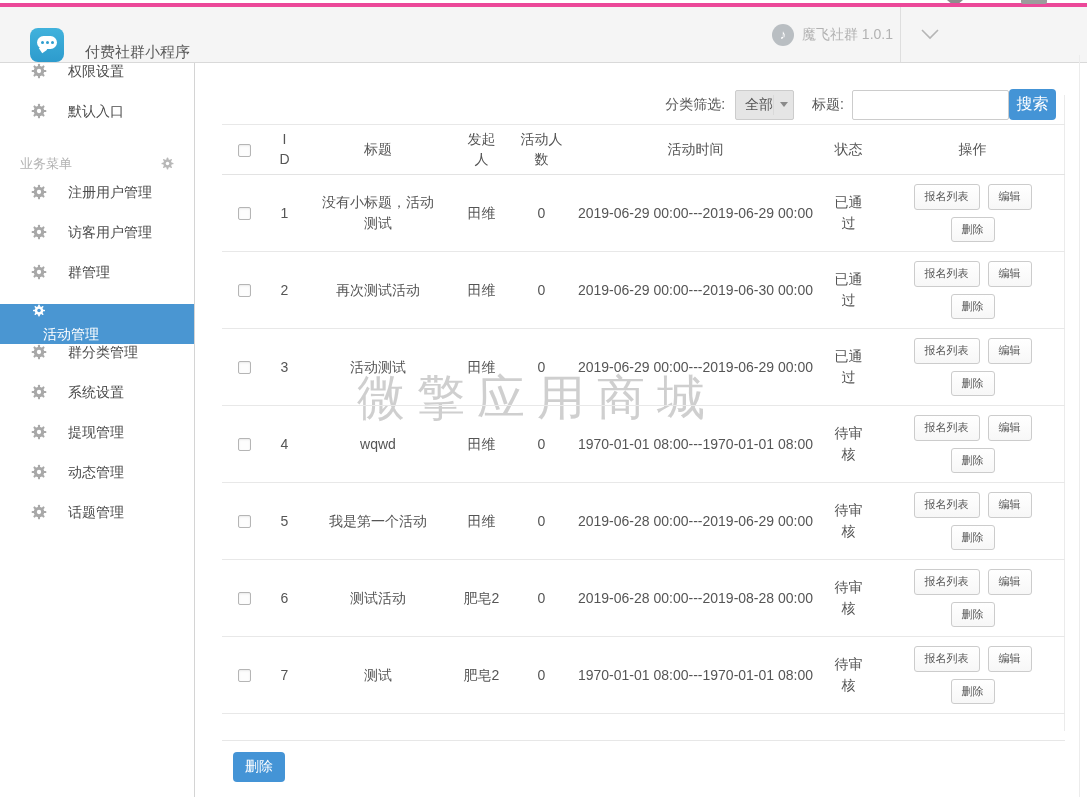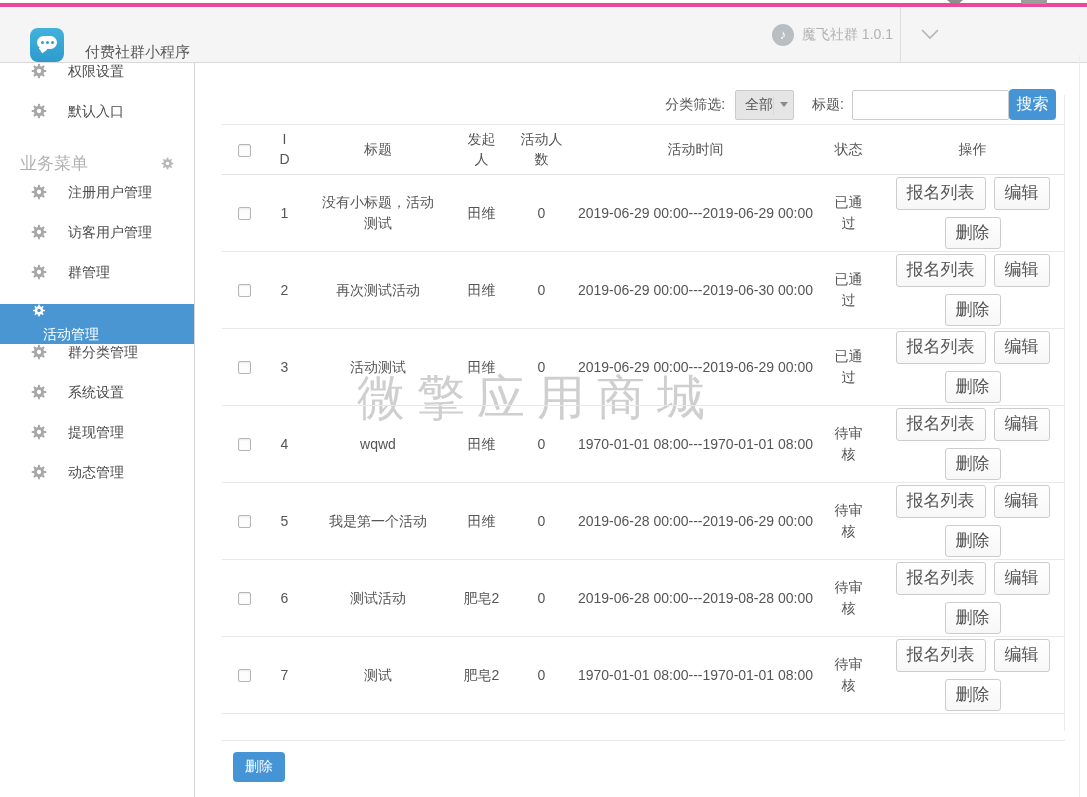--- a/index.html
+++ b/index.html
@@ -36,21 +36,21 @@
   .brand-text{color:#b2b2b2;font-size:14px;}
   .vdiv{width:1px;height:100%;background:#dedede;}
   .chev-zone{width:186px;height:100%;display:flex;align-items:center;padding-left:20px;cursor:pointer;}
   
   .page{display:flex;width:1087px;}
   .sidebar{width:195px;min-height:742px;background:#fff;border-right:1px solid #d4d4d4;flex:0 0 auto;}
   .side-item{height:40px;display:flex;align-items:flex-start;padding-left:31px;cursor:pointer;color:#4a4a4a;gap:9px;}
   .side-item .lbl{margin-left:12px;font-size:14px;}
   .side-item.active{background:var(--active-bg);color:#fff;flex-direction:column;}
   .side-section{height:41px;display:flex;align-items:center;justify-content:space-between;
-    padding:0 20px 0 20px;color:#b2b2b2;font-size:17px;}
+    padding:0 20px 0 20px;color:#b2b2b2;font-size:13px;}
   .gear-svg{display:block;}
   .gbody{fill:#a8a8a8;}
   .ghole{fill:#fff;}
   .side-item.active .gbody{fill:#fff;}
   .side-item.active .ghole{fill:var(--active-bg);}
   .side-section .gbody{fill:#b8b8b8;}
   .main{flex:1;position:relative;z-index:1;background:transparent;}
   
   .filter-bar{margin:26px 31px 0 27px;height:31px;display:flex;justify-content:flex-end;align-items:center;}
   .f-label{color:#555;}
@@ -82,21 +82,21 @@
   .w12{width:13px;}
   .w32{width:33px;}
   .w46{width:47px;}
   .w34{width:36px;}
   .wtitle{display:inline-block;max-width:122px;line-height:1.5;}
   .checkbox{display:inline-block;width:13px;height:13px;border:1px solid #b5b5b5;border-radius:2px;
     background:#fdfdfd;box-shadow:inset 0 1px 2px rgba(0,0,0,.08);cursor:pointer;vertical-align:middle;}
   .act-wrap{display:flex;flex-direction:column;align-items:center;gap:7px;}
   .act-line{display:flex;gap:8px;justify-content:center;}
   .abtn{border:1px solid #ccc;border-radius:3px;background:linear-gradient(180deg,#fff,#f7f7f7);
-    color:#555;font-size:17px;font-family:inherit;padding:5px 10px;cursor:pointer;line-height:1.2;}
+    color:#555;font-size:11px;font-family:inherit;padding:5px 10px;cursor:pointer;line-height:1.2;}
   
   .bottom-divider{width:843px;height:1px;background:#e7e7e7;margin:26px 0 0 27px;}
   .delete-bottom{margin:11px 0 0 38px;background:var(--accent);color:#fff;border:none;border-radius:4px;
     padding:6px 12px;font-size:14px;font-family:inherit;cursor:pointer;}
   
   .watermark{position:absolute;left:357px;top:366px;z-index:0;font-size:48px;letter-spacing:12px;
     color:var(--wm-color);opacity:.75;white-space:nowrap;pointer-events:none;}
   .edge-a{position:absolute;left:1064px;top:95px;width:1px;height:636px;background:#ebebeb;}
   .edge-b{position:absolute;left:1079px;top:55px;width:1px;height:742px;background:#ececec;}
 </style>
@@ -269,20 +269,33 @@
           <g class="gbody">
             <rect x="8.7" y="0.8" width="2.6" height="18.4" rx="1.1" transform="rotate(0 10 10)"></rect>
             <rect x="8.7" y="0.8" width="2.6" height="18.4" rx="1.1" transform="rotate(45 10 10)"></rect>
             <rect x="8.7" y="0.8" width="2.6" height="18.4" rx="1.1" transform="rotate(90 10 10)"></rect>
             <rect x="8.7" y="0.8" width="2.6" height="18.4" rx="1.1" transform="rotate(135 10 10)"></rect>
             <circle cx="10" cy="10" r="6.6"></circle>
           </g>
           <circle class="ghole" cx="10" cy="10" r="2.7"></circle>
         </svg>
         <span class="lbl">动态管理</span>
+      </div>
+      <div class="side-item">
+        <svg class="gear-svg" width="16" height="16" viewBox="0 0 20 20">
+          <g class="gbody">
+            <rect x="8.7" y="0.8" width="2.6" height="18.4" rx="1.1" transform="rotate(0 10 10)"></rect>
+            <rect x="8.7" y="0.8" width="2.6" height="18.4" rx="1.1" transform="rotate(45 10 10)"></rect>
+            <rect x="8.7" y="0.8" width="2.6" height="18.4" rx="1.1" transform="rotate(90 10 10)"></rect>
+            <rect x="8.7" y="0.8" width="2.6" height="18.4" rx="1.1" transform="rotate(135 10 10)"></rect>
+            <circle cx="10" cy="10" r="6.6"></circle>
+          </g>
+          <circle class="ghole" cx="10" cy="10" r="2.7"></circle>
+        </svg>
+        <span class="lbl">话题管理</span>
       </div>
     </div>
 
   <div class="main">
     <div class="filter-bar">
       <span class="f-label">分类筛选:</span>
       <div class="select">
         <span class="sel-text">全部</span>
         <span class="sel-arrow-zone">
           <span class="caret"></span>

